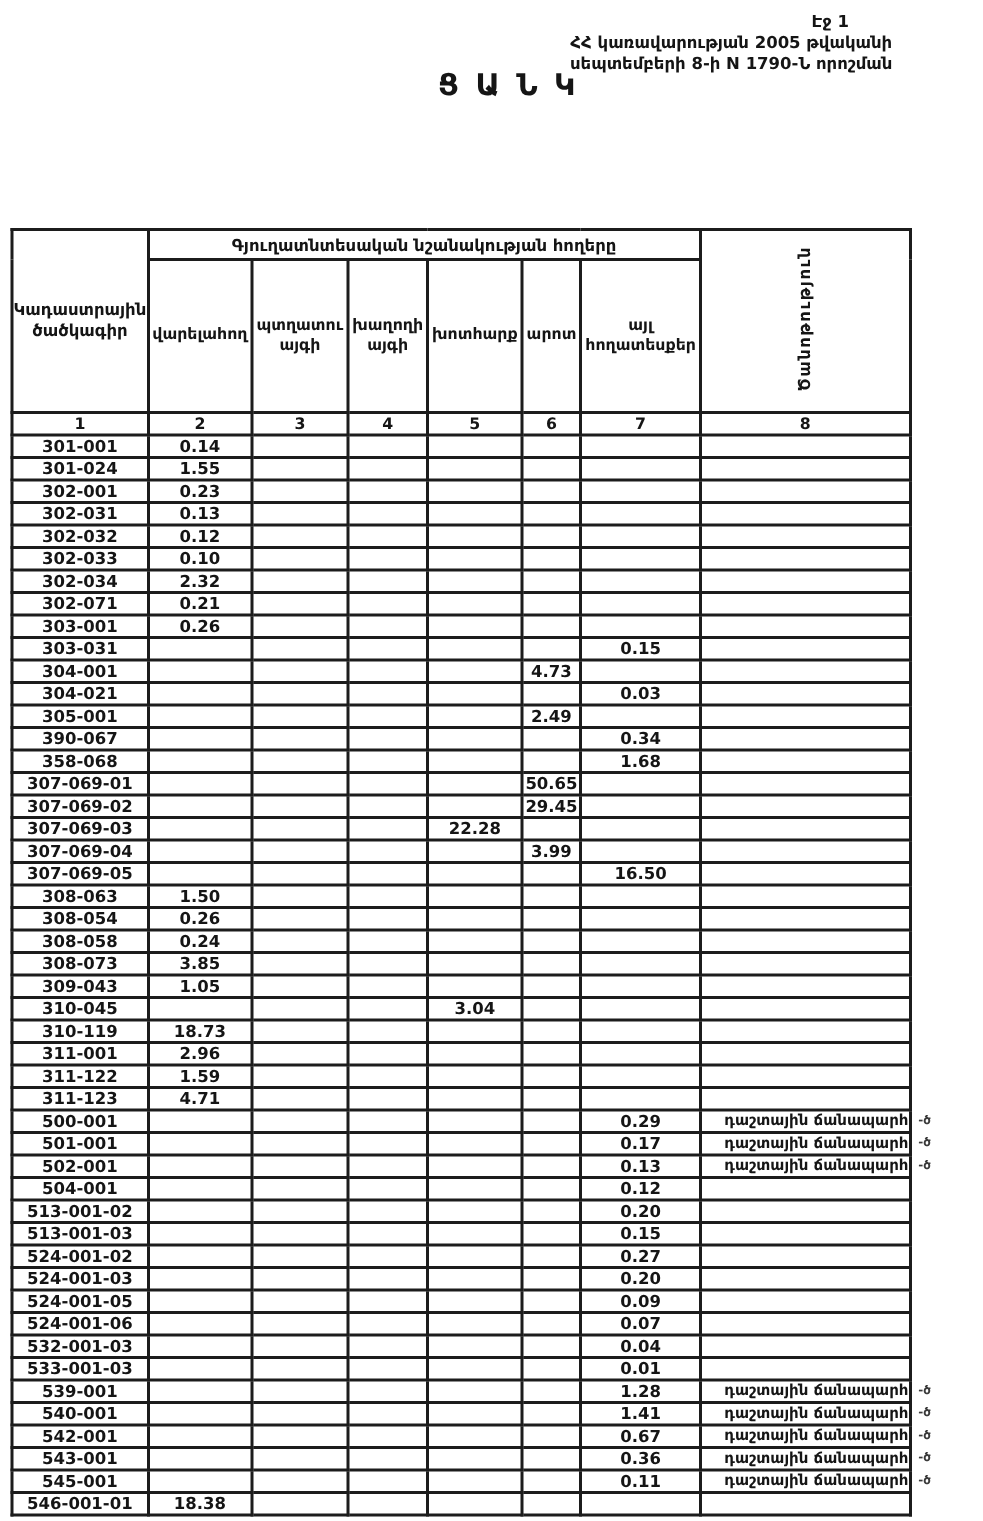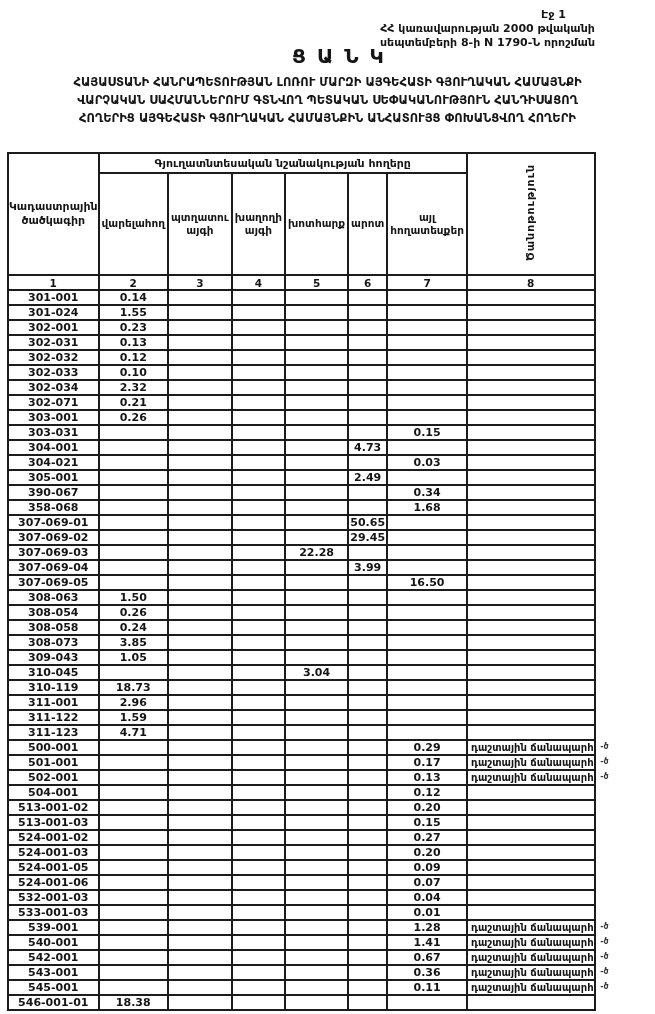--- a/index.html
+++ b/index.html
@@ -43,46 +43,41 @@
   td.group-hdr { height: 18px; font-size: 11px; }
   tr.cols-row td { height: 100px; font-size: 10.5px; line-height: 1.25; padding: 0 2px; }
   td.corner-hdr { font-size: 11px; line-height: 1.3; padding: 0 2px; }
   td.vert-hdr .vert {
     writing-mode: vertical-rl; transform: rotate(180deg);
     font-size: 11px; letter-spacing: 1px; display: inline-block;
   }
   tr.num-row td { height: 13px; font-size: 10.5px; }
   tr.data-row td { height: 13px; font-size: 11px; white-space: nowrap; }
   tr.data-row td.note {
-    text-align: left; padding-left: 3px; font-size: 10px; position: relative;
+    text-align: left; padding-left: 15px; font-size: 10px; position: relative;
   }
   span.mark {
     position: absolute; right: -15px; top: 1px;
     font-size: 8px; color: #3a3a3a; font-weight: 700;
   }
 </style>
 </head>
 <body>
 
 <div class="page">
 
   <div class="page-label">Էջ 1</div>
 
   <div class="appendix">
-    <div>ՀՀ կառավարության 2000 թվականի</div>
+    <div>ՀՀ կառավարության 2005 թվականի</div>
     <div>սեպտեմբերի 8-ի  N 1790-Ն որոշման</div>
   </div>
 
   <div class="doc-title">Ց Ա Ն Կ</div>
 
-  <div class="subtitle">
-    <div>ՀԱՅԱՍՏԱՆԻ ՀԱՆՐԱՊԵՏՈՒԹՅԱՆ ԼՈՌՈՒ ՄԱՐԶԻ ԱՅԳԵՀԱՏԻ ԳՅՈՒՂԱԿԱՆ ՀԱՄԱՅՆՔԻ</div>
-    <div>ՎԱՐՉԱԿԱՆ ՍԱՀՄԱՆՆԵՐՈՒՄ ԳՏՆՎՈՂ ՊԵՏԱԿԱՆ ՍԵՓԱԿԱՆՈՒԹՅՈՒՆ ՀԱՆԴԻՍԱՑՈՂ</div>
-    <div>ՀՈՂԵՐԻՑ ԱՅԳԵՀԱՏԻ ԳՅՈՒՂԱԿԱՆ ՀԱՄԱՅՆՔԻՆ ԱՆՀԱՏՈՒՅՑ ՓՈԽԱՆՑՎՈՂ ՀՈՂԵՐԻ</div>
-  </div>
 
   <table class="main">
     <colgroup>
       <col style="width:78px">
         <col style="width:72px">
         <col style="width:64px">
         <col style="width:65px">
       <col style="width:69px">
         <col style="width:68px">
         <col style="width:69px">

